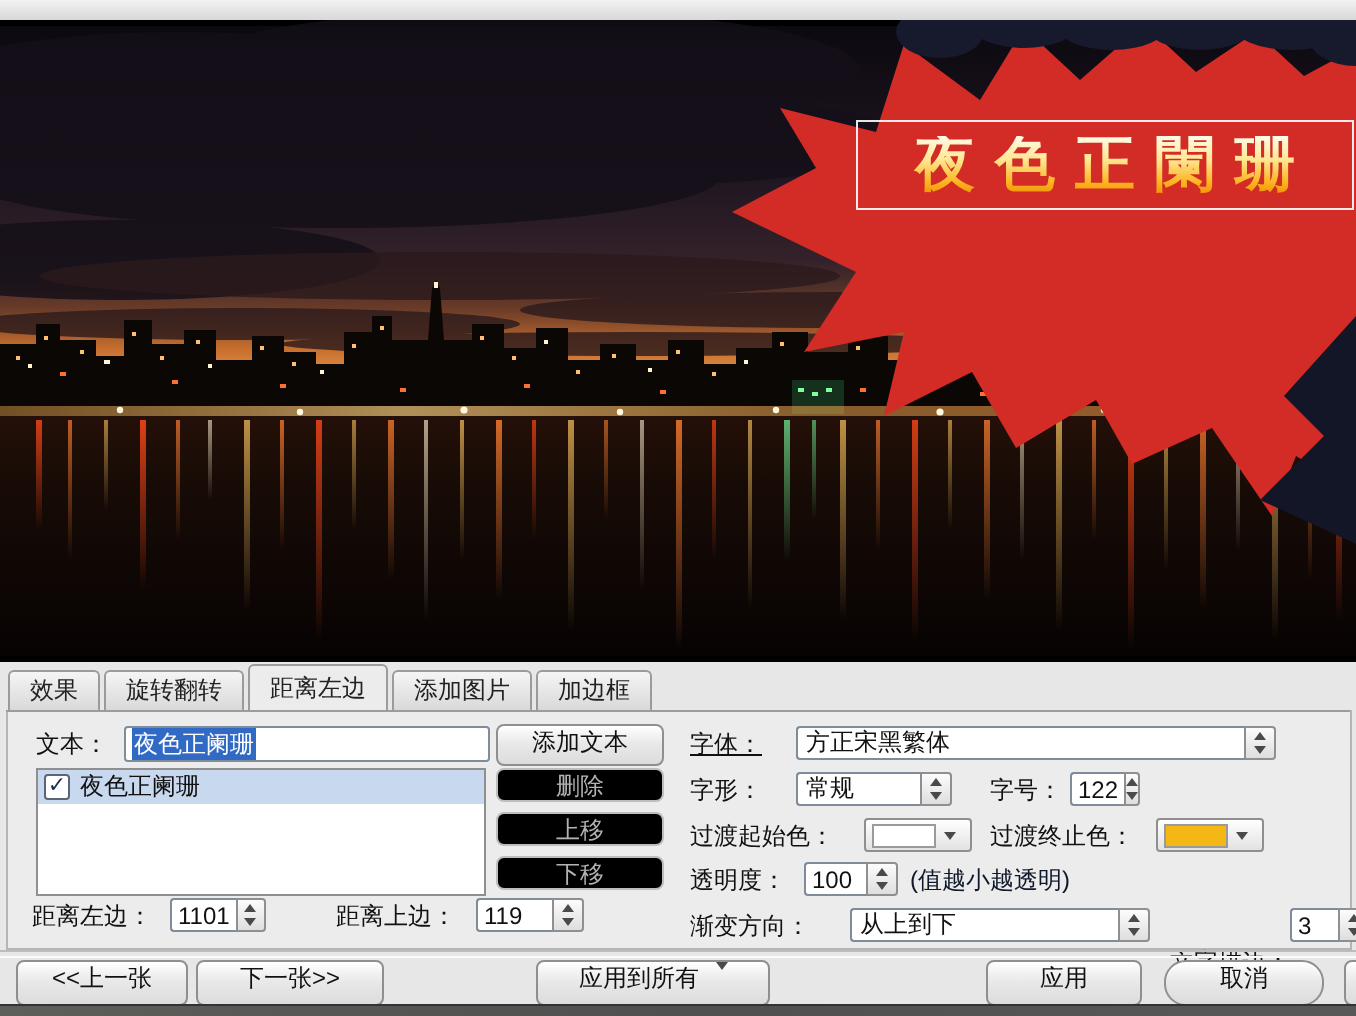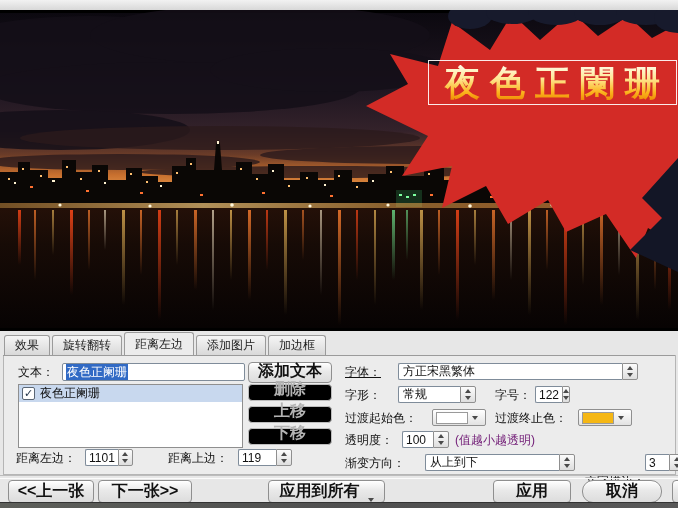--- a/index.html
+++ b/index.html
@@ -5,38 +5,38 @@
   html,body{margin:0;padding:0;background:#b0b0b0;}
   #win{position:relative;width:678px;height:508px;background:#e7e7e7;overflow:hidden;
        font-family:"Liberation Sans","DejaVu Sans",sans-serif;font-size:12px;color:#111;}
   
   #topstrip{position:absolute;left:0;top:0;width:678px;height:10px;background:linear-gradient(#f2f2f2,#d8d8d8);border-bottom:1px solid #c2c2c2;}
   
   #photo{position:absolute;left:0;top:10px;width:678px;height:321px;background:#000;}
   #photo svg{display:block;}
   #overlaybox{position:absolute;left:428px;top:50px;width:247px;height:43px;border:1px solid rgba(255,255,255,.9);
       display:flex;align-items:center;justify-content:center;}
-  #overlaytext{font-family:"DejaVu Serif","Liberation Serif",serif;font-weight:bold;font-size:35px;letter-spacing:10px;
+  #overlaytext{font-family:"DejaVu Serif","Liberation Serif",serif;font-weight:bold;font-size:30px;letter-spacing:10px;
       line-height:1;padding-left:10px;white-space:nowrap;color:#f7a413;}
   @supports ((-webkit-background-clip:text) or (background-clip:text)){
     #overlaytext{background:linear-gradient(180deg,#fffbe8 0%,#ffe896 38%,#fbb41d 78%,#ef8d07 100%);
       -webkit-background-clip:text;background-clip:text;color:transparent;}
   }
   
   #tabbar{position:absolute;left:4px;top:333px;height:22px;display:flex;align-items:flex-end;}
   .tab{position:relative;height:19px;line-height:19px;padding:0 10px;margin-right:2px;background:linear-gradient(#f5f5f5,#d9d9d9);
        border:1px solid #9b9b9b;border-bottom:none;border-radius:3px 3px 0 0;color:#222;cursor:default;}
   .tab.active{height:22px;line-height:22px;background:#ececec;z-index:3;}
   #tabline{position:absolute;left:3px;top:355px;width:672px;height:0;border-top:1px solid #9b9b9b;}
   #pageframe{position:absolute;left:3px;top:355px;width:671px;height:119px;border:1px solid #b5b5b5;border-top:none;background:#ececec;}
   
   .lbl{position:absolute;height:16px;line-height:16px;white-space:nowrap;}
-  .btn{position:absolute;display:flex;align-items:flex-end;justify-content:center;
+  .btn{position:absolute;display:flex;align-items:flex-start;justify-content:center;
        background:linear-gradient(#ffffff,#e9e9e9 45%,#dcdcdc);border:1px solid #8f8f8f;border-radius:4px;
-       font-size:16px;color:#111;box-shadow:0 1px 0 rgba(255,255,255,.7) inset;font-weight:bold;}
+       font-size:12px;color:#111;box-shadow:0 1px 0 rgba(255,255,255,.7) inset;}
   .btn.disabled{background:#000000;border-color:#bdbdbd;color:#b3b3b3;box-shadow:none;}
   .input{position:absolute;background:#fff;border:1px solid #7f8c9a;border-radius:2px;display:flex;align-items:center;
        padding:0 3px;overflow:hidden;white-space:nowrap;}
   .selhl{background:#316ac5;color:#fff;padding:0 1px;}
   .listbox{position:absolute;background:#fff;border:1px solid #8f8f8f;overflow:hidden;}
   .listrow{height:17px;display:flex;align-items:center;gap:5px;padding:0 3px;background:#c8d8ee;}
   .cb{width:11px;height:11px;background:#fff;border:1px solid #5a6675;border-radius:2px;font-size:11px;line-height:10px;
       text-align:center;color:#1d2f45;font-weight:bold;}
   .spin{position:absolute;display:flex;}
   .spin .val{flex:1;background:#fff;border:1px solid #7f8c9a;border-right:none;border-radius:2px 0 0 2px;
@@ -47,21 +47,21 @@
   .arup{width:0;height:0;border-left:3px solid transparent;border-right:3px solid transparent;border-bottom:4px solid #4a4a4a;}
   .ardn{width:0;height:0;border-left:3px solid transparent;border-right:3px solid transparent;border-top:4px solid #4a4a4a;}
   .combo{position:absolute;display:flex;}
   .combo .ctext{flex:1;background:#fff;border:1px solid #7f8c9a;border-right:none;border-radius:2px 0 0 2px;
       display:flex;align-items:center;padding:0 4px;overflow:hidden;white-space:nowrap;}
   .ccombo{position:absolute;display:flex;align-items:center;background:linear-gradient(#ffffff,#e2e2e2);
       border:1px solid #8f8f8f;border-radius:2px;padding:0 3px;gap:4px;}
   .ccombo .swatch{width:30px;height:10px;border:1px solid #9a9a9a;}
   .sep{position:absolute;left:0;top:475px;width:678px;height:2px;border-top:1px solid #bcbcbc;border-bottom:1px solid #fbfbfb;}
   #bottomstrip{position:absolute;left:0;top:502px;width:678px;height:6px;background:linear-gradient(90deg,#5d5f5a,#4f4f4f 50%,#585858);border-top:1px solid #333;}
-  .hint{color:#701a75;}
+  .hint{color:#0f172a;}
 </style>
 </head>
 <body>
 
 <div id="win">
 
   <div id="topstrip"></div>
 
   <div id="photo">
     <svg width="678" height="321" viewBox="0 0 678 321">

